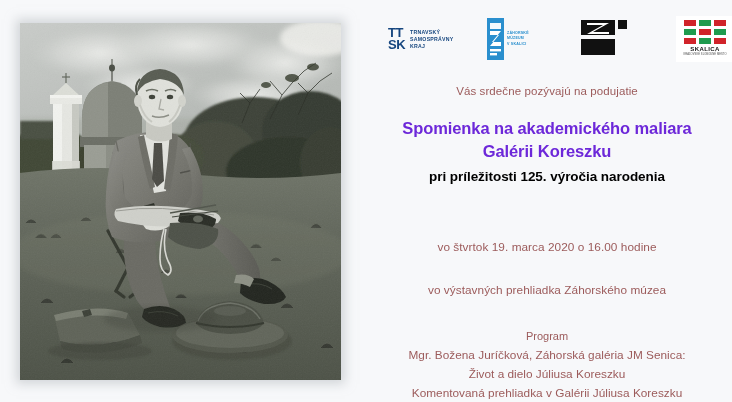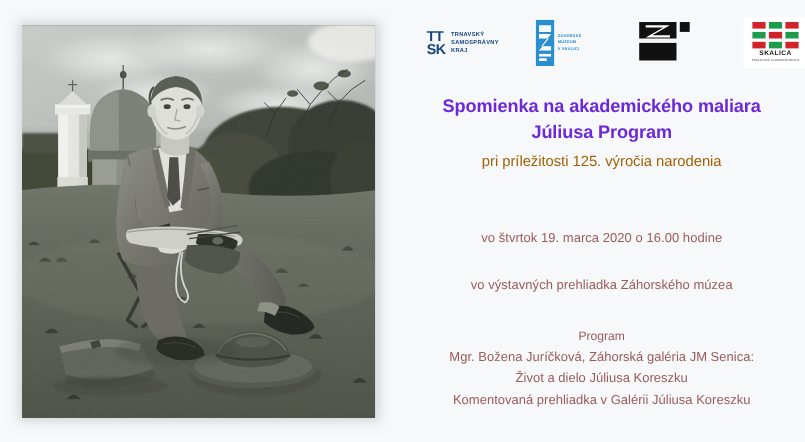--- a/index.html
+++ b/index.html
@@ -132,22 +132,22 @@
   .title {
     font-size: 16.5px;
     font-weight: bold;
     color: #6d28d9;
     letter-spacing: -0.1px;
     line-height: 1.42;
   }
 
   .subtitle {
     font-size: 13.5px;
-    font-weight: normal;
-    color: #a16207;
+    font-weight: bold;
+    color: #000000;
     letter-spacing: -0.05px;
     padding-top: 7px;
   }
 
   .block-gap-a { height: 30px; }
   .block-gap-b { height: 28px; }
 
   .detail {
     font-size: 11.8px;
     color: #9c5b5b;
@@ -480,23 +480,24 @@
         <div class="sk-cell" style="background:#d1232a"></div>
         <div class="sk-cell" style="background:#1f9b4e"></div>
         <div class="sk-cell" style="background:#d1232a"></div>
       </div>
       <div id="sk-name">SKALICA</div>
       <div id="sk-sub">KRÁĽOVSKÉ SLOBODNÉ MESTO</div>
     </div>
   </div>
 
   <div id="invite-text">
+    <div class="line intro">Vás srdečne pozývajú  na podujatie</div>
 
     <div class="line title">Spomienka na akademického maliara</div>
-    <div class="line title">Júliusa Program</div>
+    <div class="line title">Galérii Koreszku</div>
     <div class="line subtitle">pri príležitosti  125. výročia  narodenia</div>
 
     <div class="block-gap-a"></div>
 
     <div class="line detail">vo štvrtok 19. marca 2020 o 16.00 hodine</div>
     <div class="line detail">vo výstavných prehliadka Záhorského múzea</div>
 
     <div class="block-gap-b"></div>
 
     <div class="line program-head">Program</div>

